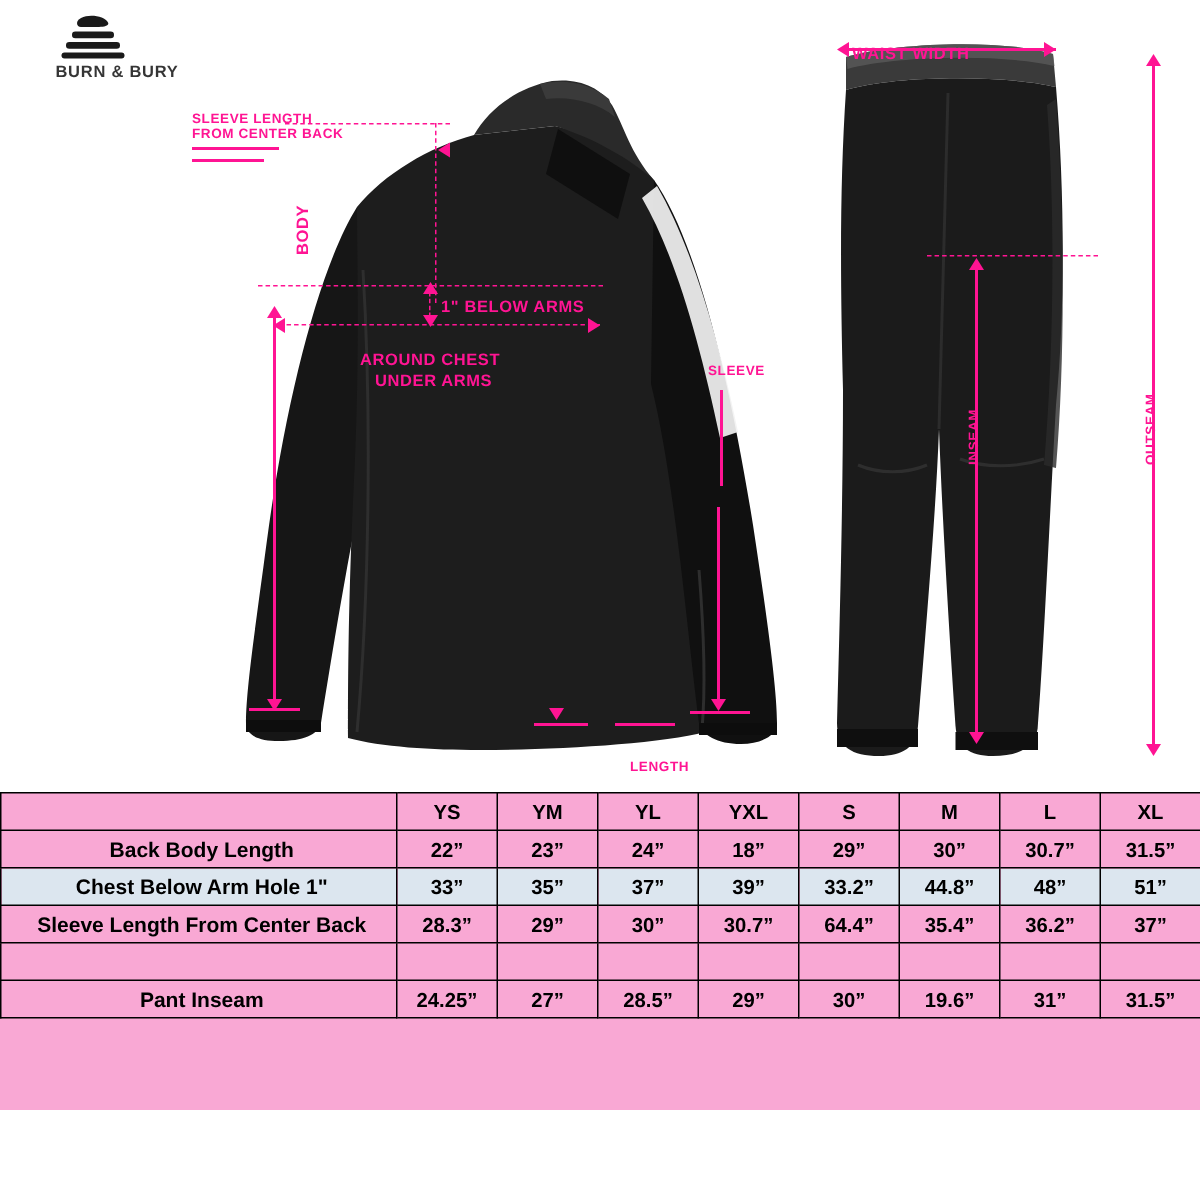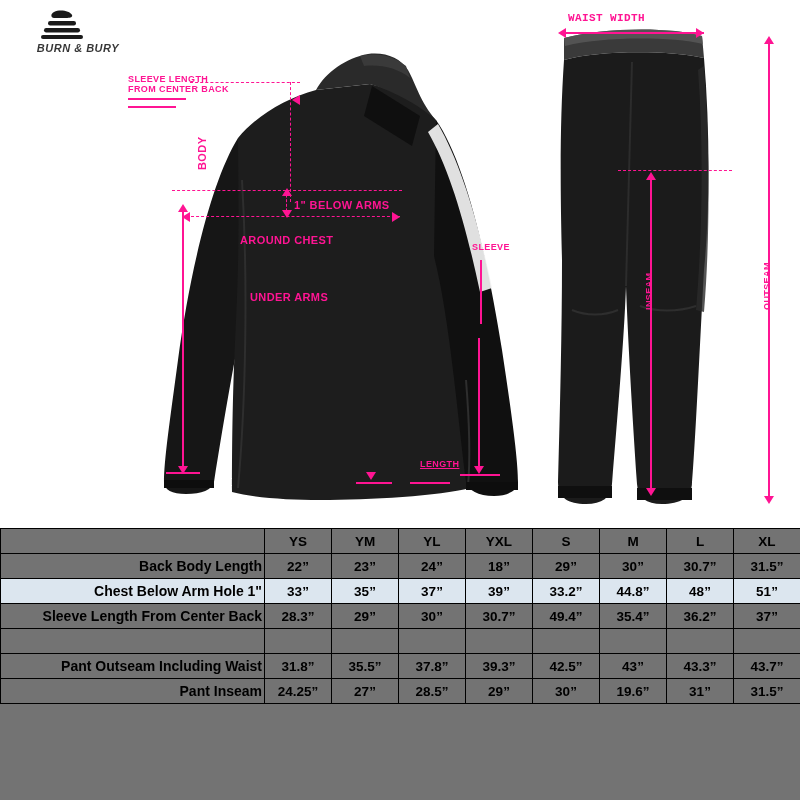--- a/index.html
+++ b/index.html
@@ -36,21 +36,20 @@
     width: 44px; height: 30px;
   }
   #logo .ltext {
     position: absolute; left: 0; top: 34px;
     width: 120px;
     font-size: 11px; font-weight: bold; letter-spacing: .5px;
     color: #1a1a1a;
     text-align: center;
     white-space: nowrap;
     opacity: .88;
-    font-style: italic;
   }
 
   
   .garment { position: absolute; }
   #jacket { left: 120px; top: 20px; width: 400px; height: 500px; }
   #pants  { left: 520px; top: 10px; width: 270px; height: 512px; }
 
   .lbl {
     position: absolute;
     color: #ff1493;
@@ -82,42 +81,42 @@
   .arrow { position: absolute; width: 0; height: 0; }
   .ar-up    { border-left: 5px solid transparent; border-right: 5px solid transparent; border-bottom: 8px solid #ff1493; }
   .ar-down  { border-left: 5px solid transparent; border-right: 5px solid transparent; border-top: 8px solid #ff1493; }
   .ar-left  { border-top: 5px solid transparent; border-bottom: 5px solid transparent; border-right: 8px solid #ff1493; }
   .ar-right { border-top: 5px solid transparent; border-bottom: 5px solid transparent; border-left: 8px solid #ff1493; }
 
   
   #table-wrap {
     position: absolute;
     left: 0; top: 528px;
-    width: 800px; height: 272px;
-    background: #737373;
+    width: 800px; height: 212px;
+    background: #f9a8d4;
   }
   table#size-table {
     border-collapse: collapse;
     width: 800px;
     table-layout: fixed;
     font-family: "Liberation Sans", sans-serif;
   }
   table#size-table td, table#size-table th {
     border: 1px solid #000;
     font-size: 13.5px;
     font-weight: bold;
     color: #000;
     text-align: center;
     height: 25px;
     padding: 0 2px;
     overflow: hidden;
     white-space: nowrap;
   }
   table#size-table th.rowhead, table#size-table td.rowhead {
-    text-align: right;
+    text-align: center;
     padding-left: 6px;
     font-size: 14px;
   }
   col.c0 { width: 264px; }
   col.cs { width: 67px; }
   tr.hdr th { height: 32px; font-size: 16px; }
   tr.hdr th.rowhead { }
   tr.shade td { background: #dce6ef; }
   tr.spacer td { height: 16px; }
 </style>
@@ -186,39 +185,39 @@
       <div class="dash-v" style="left:166px; top:170px; height:26px;"></div>
       <div class="arrow ar-up" style="left:162px; top:168px;"></div>
       <div class="arrow ar-down" style="left:162px; top:190px;"></div>
       <div class="lbl big" style="left:174px; top:179px;">1" BELOW ARMS</div>
 
       
       <div class="dash-h" style="left:66px; top:196px; width:214px;"></div>
       <div class="arrow ar-left" style="left:62px; top:192px;"></div>
       <div class="arrow ar-right" style="left:272px; top:192px;"></div>
       <div class="lbl big" style="left:120px; top:214px;">AROUND CHEST</div>
-      <div class="lbl big" style="left:130px; top:228px;margin-top:43px;">UNDER ARMS</div>
+      <div class="lbl big" style="left:130px; top:228px;">UNDER ARMS</div>
 
       
       <div class="solid-v" style="left:62px; top:190px; height:258px;"></div>
       <div class="arrow ar-up" style="left:58px; top:184px;"></div>
       <div class="arrow ar-down" style="left:58px; top:446px;"></div>
       <div class="solid-h" style="left:46px; top:452px; width:34px;"></div>
 
       
       <div class="solid-v" style="left:358px; top:318px; height:130px;"></div>
       <div class="arrow ar-down" style="left:354px; top:446px;"></div>
       <div class="solid-h" style="left:340px; top:454px; width:40px;"></div>
       <div class="lbl" style="left:352px; top:222px;">SLEEVE</div>
       <div class="solid-v" style="left:360px; top:240px; height:64px;"></div>
 
       
       <div class="arrow ar-down" style="left:246px; top:452px;"></div>
       <div class="solid-h" style="left:236px; top:462px; width:36px;"></div>
-      <div class="lbl" style="left:300px; top:439px;text-decoration:underline;">LENGTH</div>
+      <div class="lbl" style="left:300px; top:486px;">LENGTH</div>
       <div class="solid-h" style="left:290px; top:462px; width:40px;"></div>
     </div>
 
     <div id="pants" class="garment">
       <svg width="270" height="512" viewBox="0 0 270 512">
 
         <path d="M44 28 C78 18 150 16 182 26 L184 48 C150 40 78 40 44 50 Z" fill="#3a3a3a"></path>
         <path d="M44 28 C78 18 150 16 182 26 L183 34 C150 26 78 27 45 36 Z" fill="#5a5a5a" opacity=".8"></path>
 
         <path d="M44 50 C78 40 150 40 184 48
@@ -236,21 +235,21 @@
         <path d="M120 296 C136 302 158 302 176 296" stroke="#2e2e2e" stroke-width="2" fill="none"></path>
 
         <path d="M178 60 C184 140 182 230 176 300 L184 302 C190 230 190 140 184 56 Z" fill="#2a2a2a" opacity=".8"></path>
 
         <path d="M38 476 L92 476 L92 488 L38 488 Z" fill="#0f0f0f"></path>
         <path d="M117 478 L172 478 L172 490 L117 490 Z" fill="#0f0f0f"></path>
       </svg>
 
       
       
-      <div class="lbl big" style="left:48px; top:2px;font-family:Liberation Mono, monospace;">WAIST WIDTH</div>
+      <div class="lbl big" style="left:48px; top:20px;">WAIST WIDTH</div>
       <div class="solid-h" style="left:44px; top:22px; width:140px;"></div>
       <div class="arrow ar-left" style="left:38px; top:18px;"></div>
       <div class="arrow ar-right" style="left:176px; top:18px;"></div>
 
       
       <div class="solid-v" style="left:248px; top:32px; height:460px;"></div>
       <div class="arrow ar-up" style="left:244px; top:26px;"></div>
       <div class="arrow ar-down" style="left:244px; top:486px;"></div>
       <div class="lbl vert" style="left:242px; top:300px;">OUTSEAM</div>
 
@@ -312,46 +311,35 @@
             <td>44.8”</td>
             <td>48”</td>
             <td>51”</td>
           </tr>
           <tr>
             <td class="rowhead">Sleeve Length From Center Back</td>
             <td>28.3”</td>
             <td>29”</td>
             <td>30”</td>
             <td>30.7”</td>
-            <td>49.4”</td>
+            <td>64.4”</td>
             <td>35.4”</td>
             <td>36.2”</td>
             <td>37”</td>
           </tr>
           <tr class="spacer">
             <td>&nbsp;</td>
             <td>&nbsp;</td>
             <td>&nbsp;</td>
             <td>&nbsp;</td>
             <td>&nbsp;</td>
             <td>&nbsp;</td>
             <td>&nbsp;</td>
             <td>&nbsp;</td>
             <td>&nbsp;</td>
-          </tr>
-          <tr>
-            <td class="rowhead">Pant Outseam Including Waist</td>
-            <td>31.8”</td>
-            <td>35.5”</td>
-            <td>37.8”</td>
-            <td>39.3”</td>
-            <td>42.5”</td>
-            <td>43”</td>
-            <td>43.3”</td>
-            <td>43.7”</td>
           </tr>
           <tr>
             <td class="rowhead">Pant Inseam</td>
             <td>24.25”</td>
             <td>27”</td>
             <td>28.5”</td>
             <td>29”</td>
             <td>30”</td>
             <td>19.6”</td>
             <td>31”</td>

